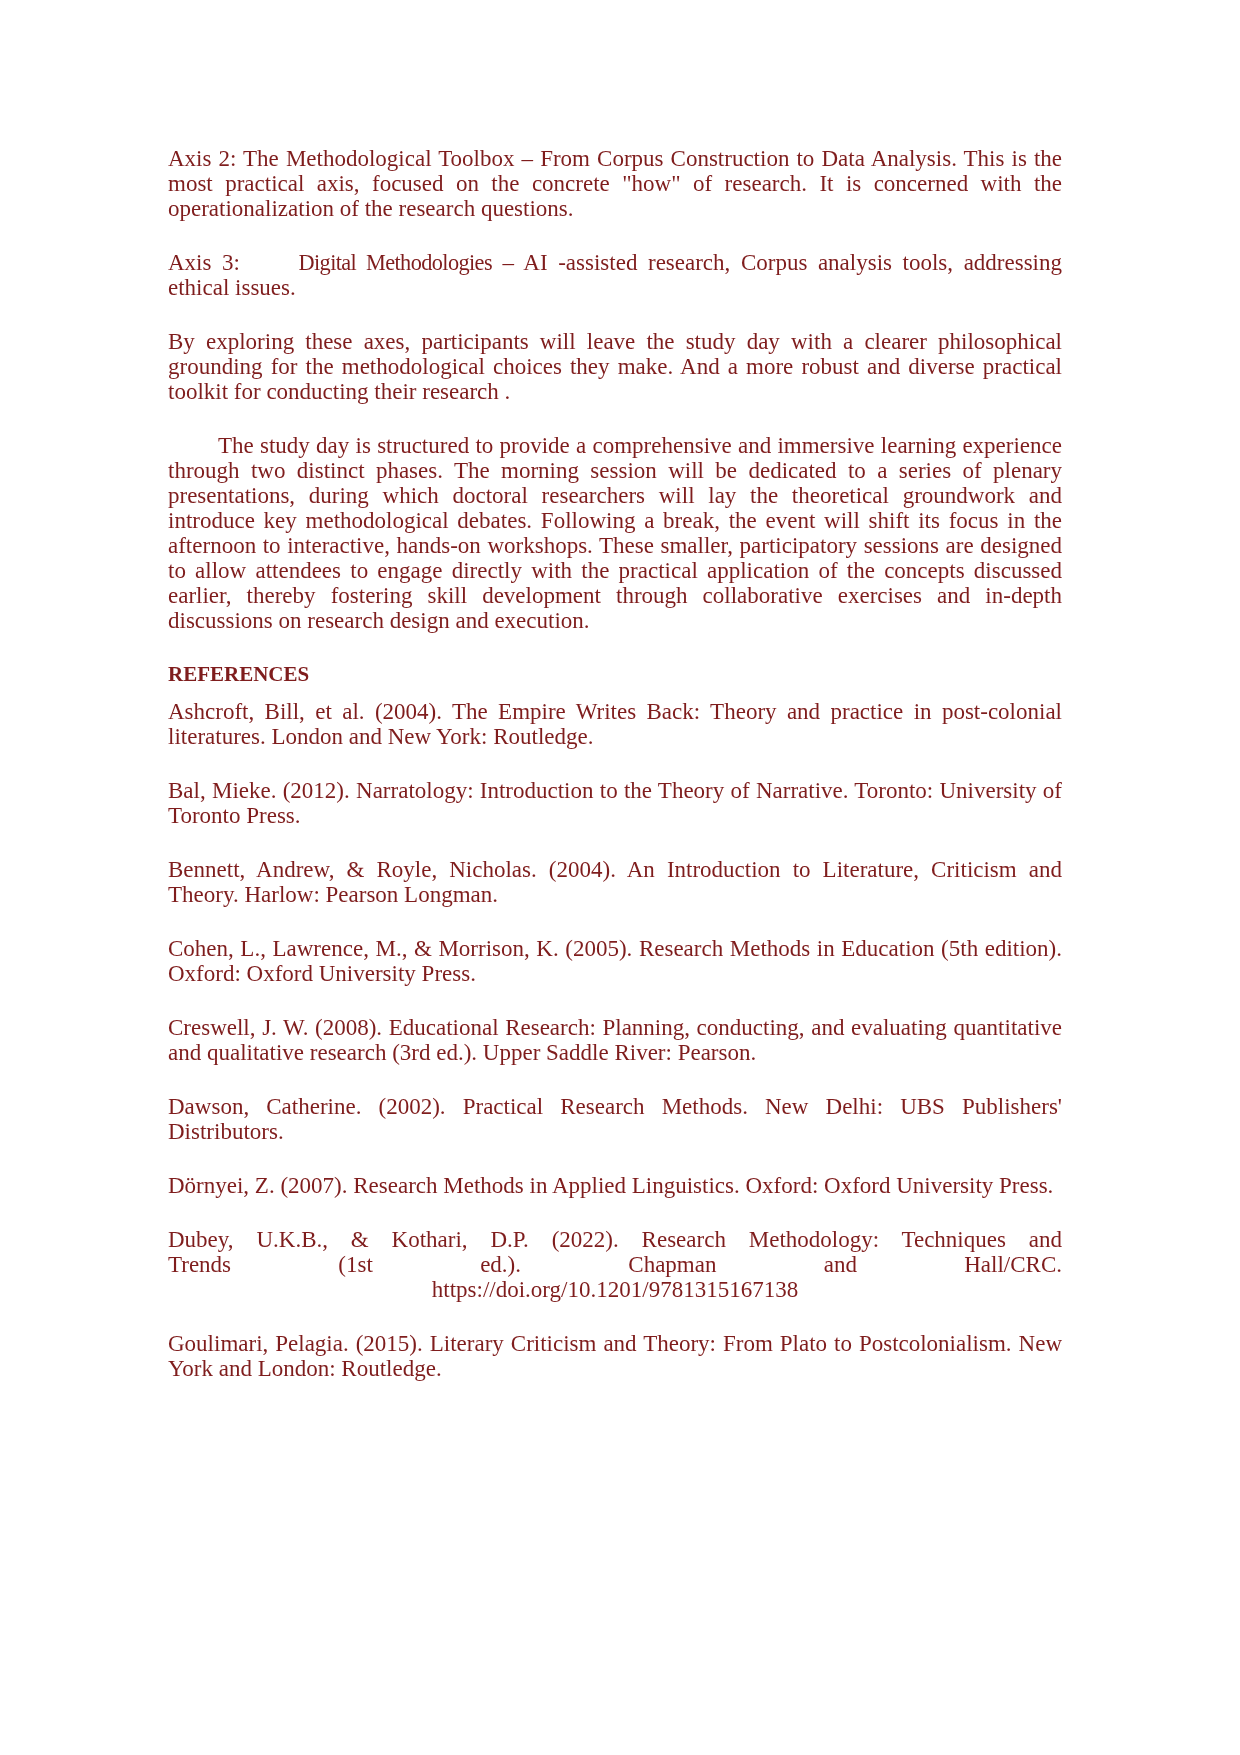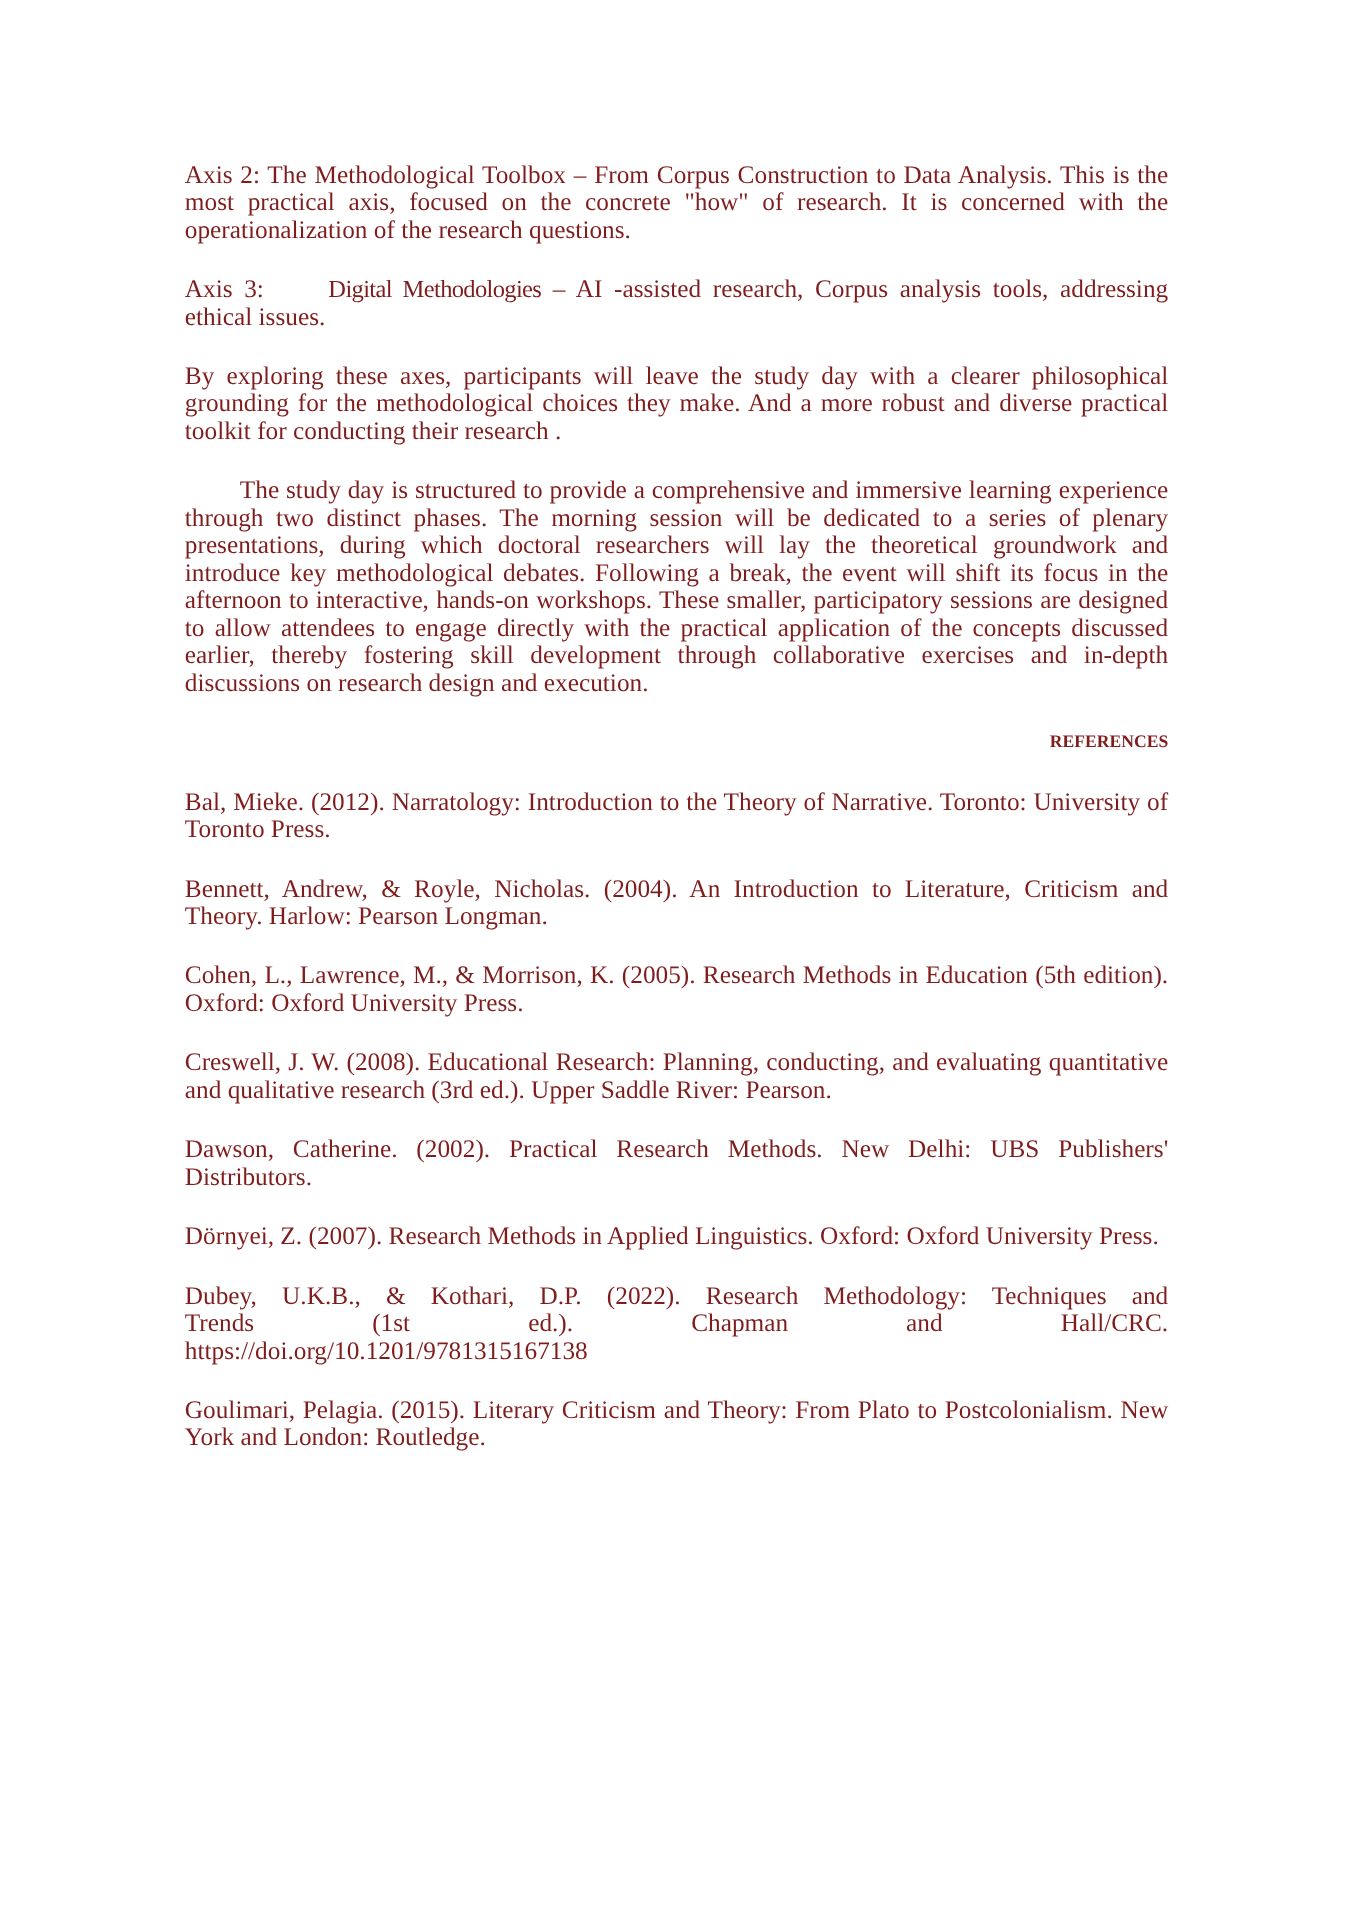--- a/index.html
+++ b/index.html
@@ -27,52 +27,52 @@
   }
   .para.indent-first {
     text-indent: 50px;
   }
   .alt-font {
     letter-spacing: -0.6px;
     font-size: 0.97em;
     margin-left: 48px;
   }
   .refs-heading {
-    font-size: 16px;
+    font-size: 21px;
     line-height: 25px;
     font-weight: bold;
-    margin: 0 0 29px 0;
+    margin: 0 0 12px 0;
     font-family: inherit;
-    text-align: right;
   }
   .jline {
     display: block;
     text-align: justify;
     text-align-last: justify;
   }
   .url-line {
     display: block;
-    text-align: left;
+    text-align: center;
   }
 </style>
 </head>
 <body>
 
 <div class="page">
 
   <p class="para">Axis 2: The Methodological Toolbox – From Corpus Construction to Data Analysis. This is the most practical axis, focused on the concrete "how" of research. It is concerned with the operationalization of the research questions.</p>
 
   <p class="para"><span>Axis 3: </span><span class="alt-font">Digital Methodologies</span><span> – AI -assisted research, Corpus analysis tools, addressing ethical issues.</span></p>
 
   <p class="para">By exploring these axes, participants will leave the study day with a clearer philosophical grounding for the methodological choices they make. And a more robust and diverse practical toolkit for conducting their research .</p>
 
   <p class="para indent-first">The study day is structured to provide a comprehensive and immersive learning experience through two distinct phases. The morning session will be dedicated to a series of plenary presentations, during which doctoral researchers will lay the theoretical groundwork and introduce key methodological debates. Following a break, the event will shift its focus in the afternoon to interactive, hands-on workshops. These smaller, participatory sessions are designed to allow attendees to engage directly with the practical application of the concepts discussed earlier, thereby fostering skill development through collaborative exercises and in-depth discussions on research design and execution.</p>
 
   <h2 class="refs-heading">REFERENCES</h2>
 
+  <p class="para">Ashcroft, Bill, et al. (2004). The Empire Writes Back: Theory and practice in post-colonial literatures. London and New York: Routledge.</p>
 
   <p class="para">Bal, Mieke. (2012). Narratology: Introduction to the Theory of Narrative. Toronto: University of Toronto Press.</p>
 
   <p class="para">Bennett, Andrew, &amp; Royle, Nicholas. (2004). An Introduction to Literature, Criticism and Theory. Harlow: Pearson Longman.</p>
 
   <p class="para">Cohen, L., Lawrence, M., &amp; Morrison, K. (2005). Research Methods in Education (5th edition). Oxford: Oxford University Press.</p>
 
   <p class="para">Creswell, J. W. (2008). Educational Research: Planning, conducting, and evaluating quantitative and qualitative research (3rd ed.). Upper Saddle River: Pearson.</p>
 
   <p class="para">Dawson, Catherine. (2002). Practical Research Methods. New Delhi: UBS Publishers' Distributors.</p>

